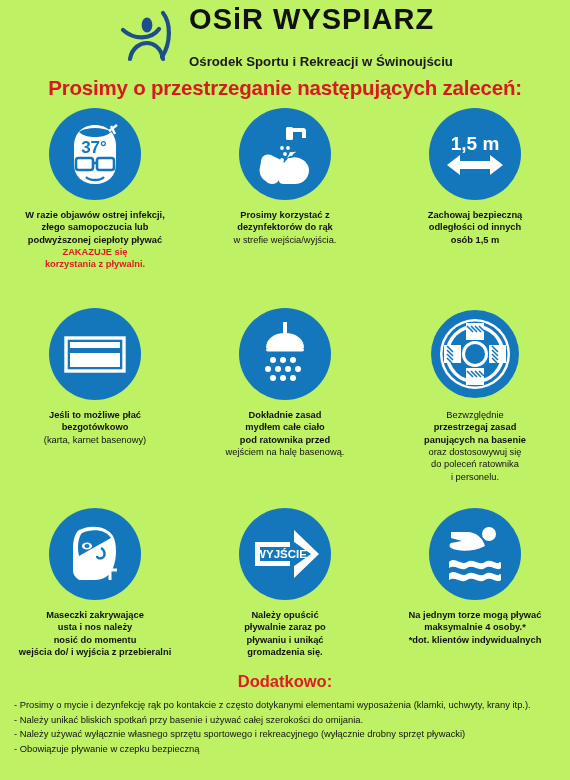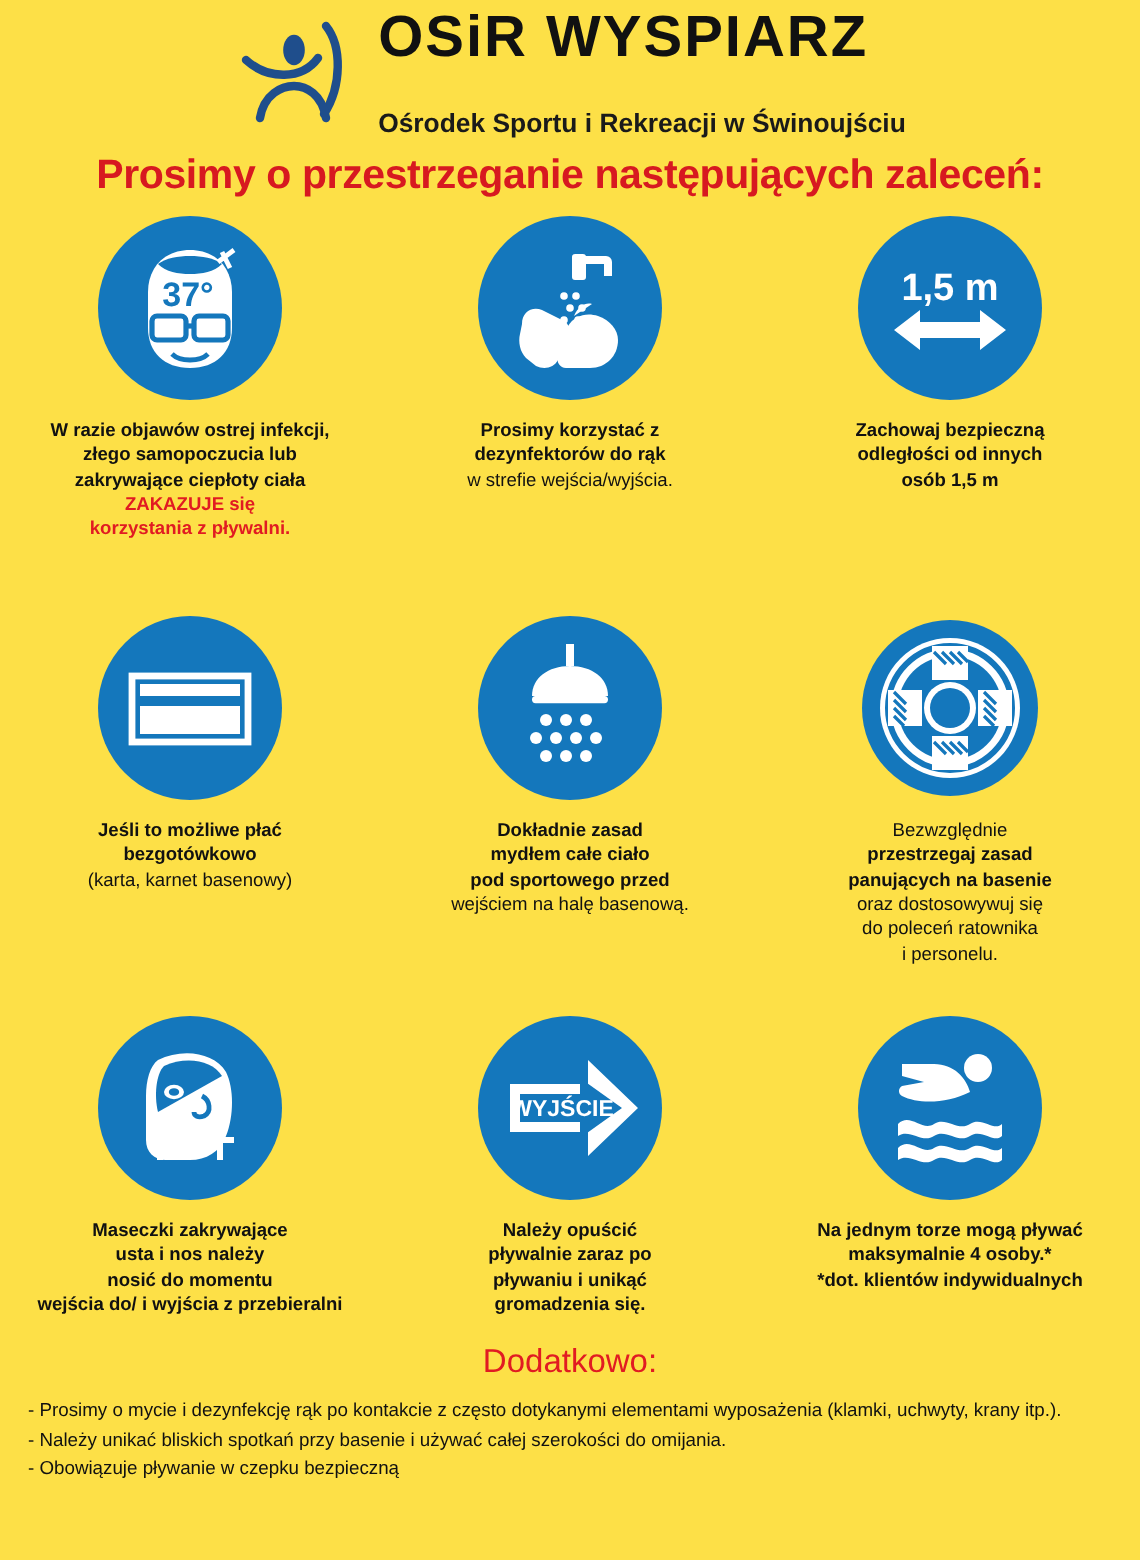--- a/index.html
+++ b/index.html
@@ -2,21 +2,21 @@
 <html><head>
 <meta charset="utf-8">
 <style>
   * { box-sizing: border-box; margin: 0; padding: 0; }
   html, body {
     width: 570px; height: 780px;
     background: #ffffff;
     font-family: "Liberation Sans", sans-serif;
     overflow: hidden;
   }
-  .poster { position: relative; width: 570px; height: 780px; background:#fde047; }
+  .poster { position: relative; width: 570px; height: 780px; background:#bef264; }
 
   
   .header {
     display: flex; align-items: center; justify-content: center;
     gap: 10px; padding: 8px 0 6px 0; height: 72px;
   }
   .logo-mark { width: 62px; height: 56px; flex: none; }
   .brand-text { display: flex; flex-direction: column; justify-content: center; }
   .brand-name {
     font-size: 29px; font-weight: bold; letter-spacing: 1px;
@@ -55,21 +55,21 @@
   .caption {
     margin-top: 9px; text-align: center; color: #111;
     font-size: 9.3px; line-height: 1.33; font-weight: bold;
   }
   .caption .thin { font-weight: normal; }
   .caption .red { color: #e11b22; font-weight: bold; }
   .caption .ital { font-weight: bold; }
 
   
   .extra-heading {
-    text-align: center; color: #e11b22; font-weight: normal;
+    text-align: center; color: #e11b22; font-weight: bold;
     font-size: 16.5px; margin-top: 4px; margin-bottom: 7px;
   }
   .extra-list { padding: 0 14px; }
   .extra-list li {
     list-style: none; color: #111; font-size: 9.4px;
     line-height: 1.55; font-weight: normal;
   }
 </style>
 </head>
 <body>
@@ -116,21 +116,21 @@
               <rect x="27" y="50" width="17" height="12" rx="2.5"></rect>
               <rect x="48" y="50" width="17" height="12" rx="2.5"></rect>
               <path d="M44 55 h4"></path>
             </g>
             <path d="M37 69 C41 73 51 73 55 69" stroke="#1477BC" stroke-width="2.4" fill="none"></path>
           </svg>
         </div>
         <div class="caption">
           <span>W razie objawów ostrej infekcji,</span><br>
           <span>złego samopoczucia lub</span><br>
-          <span>zakrywające ciepłoty ciała</span><br>
+          <span>podwyższonej ciepłoty pływać</span><br>
           <span class="red">ZAKAZUJE się</span><br>
           <span class="red">korzystania z pływalni.</span>
         </div>
       </div>
 
       <div class="cell">
         <div class="icon-circle">
           <svg viewBox="0 0 92 92" width="92" height="92">
             <g fill="#ffffff">
               <path d="M52 20 h12 a3 3 0 0 1 3 3 v7 h-4 v-6 h-11 z"></path>
@@ -202,21 +202,21 @@
                 <circle cx="59" cy="61" r="3"></circle>
               <circle cx="34" cy="70" r="3"></circle>
                 <circle cx="44" cy="70" r="3"></circle>
                 <circle cx="54" cy="70" r="3"></circle>
             </g>
           </svg>
         </div>
         <div class="caption">
           <span>Dokładnie zasad</span><br>
           <span>mydłem całe ciało</span><br>
-          <span>pod sportowego przed</span><br>
+          <span>pod ratownika przed</span><br>
           <span class="thin">wejściem na halę basenową.</span>
         </div>
       </div>
 
       <div class="cell">
         <div class="icon-circle ring">
           <svg viewBox="0 0 92 92" width="92" height="92">
             <circle cx="46" cy="46" r="44" fill="#1477BC"></circle>
             <circle cx="46" cy="46" r="35" fill="#ffffff"></circle>
             <circle cx="46" cy="46" r="31" fill="none" stroke="#1477BC" stroke-width="3"></circle>
@@ -309,16 +309,17 @@
           <span class="ital">*dot. klientów indywidualnych</span>
         </div>
       </div>
     </div>
   </div>
 
   <div class="extra-heading">Dodatkowo:</div>
   <ul class="extra-list">
     <li>- Prosimy o mycie i dezynfekcję rąk po kontakcie z często dotykanymi elementami wyposażenia (klamki, uchwyty, krany itp.).</li>
     <li>- Należy unikać bliskich spotkań przy basenie i używać całej szerokości do omijania.</li>
+    <li>- Należy używać wyłącznie własnego sprzętu sportowego i rekreacyjnego (wyłącznie drobny sprzęt pływacki)</li>
     <li>- Obowiązuje pływanie w czepku bezpieczną</li>
   </ul>
 
 </div>
 
 </body></html>

